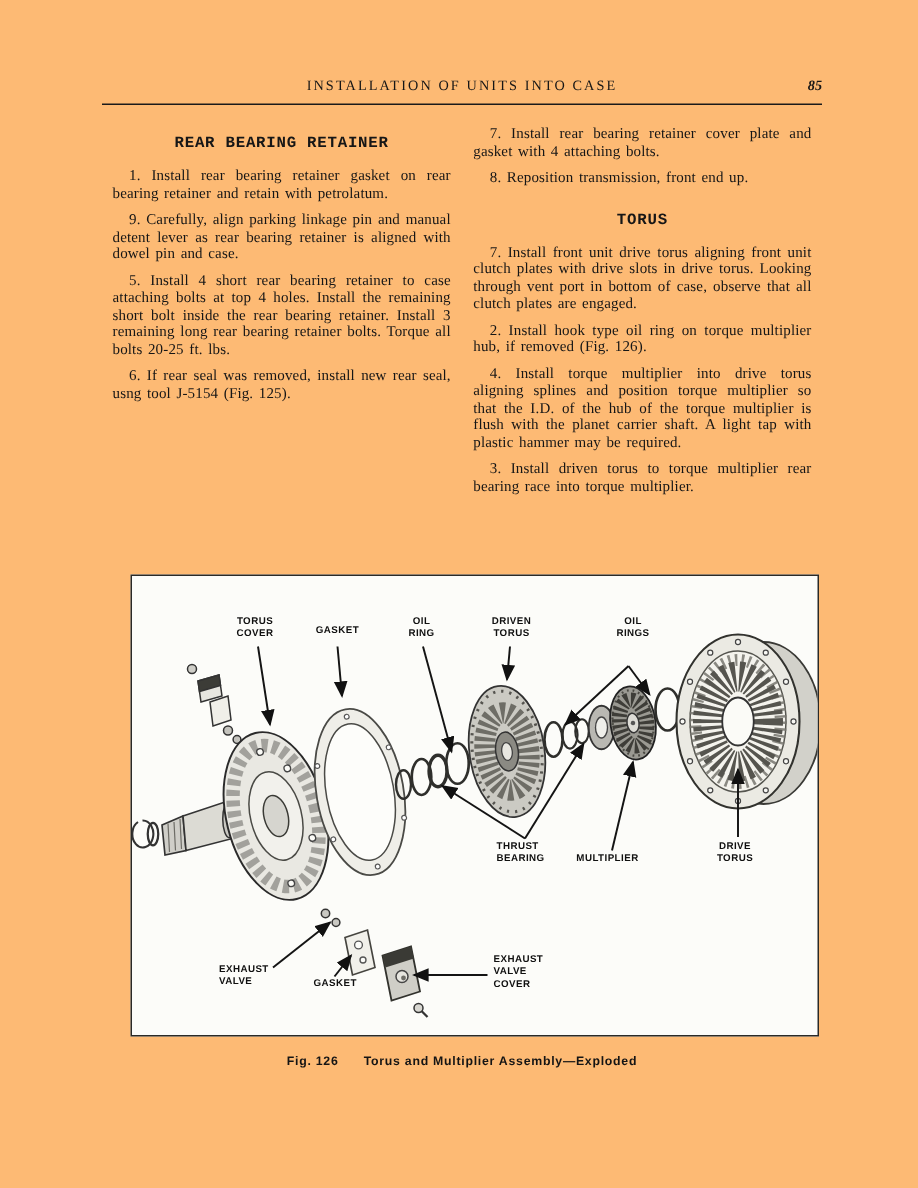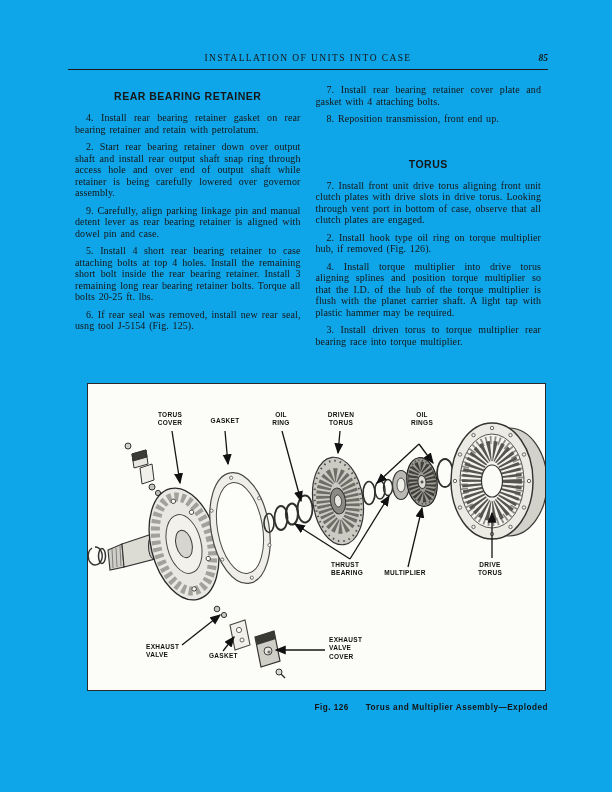--- a/index.html
+++ b/index.html
@@ -1,59 +1,58 @@
 <!DOCTYPE html>
 <html><head>
 <meta charset="utf-8">
 <style>
   html,body{margin:0;padding:0;background:#e8e8e8;}
-  .page{position:relative;width:612px;height:792px;background:#0ea5e9;overflow:hidden;
+  .page{position:relative;width:612px;height:792px;background:#fdba74;overflow:hidden;
         font-family:"Liberation Serif",serif;color:#161616;}
   
   .running-head{position:absolute;left:68px;right:64px;top:53px;height:14px;}
   .running-title{display:block;text-align:center;font-size:9.5px;letter-spacing:1.4px;
         font-family:"Liberation Serif",serif;}
   .page-number{position:absolute;right:0;top:0;font-size:9.5px;font-weight:bold;font-style:italic;}
   .head-rule{position:absolute;left:68px;right:64px;top:69px;border-top:1.6px solid #1a1a1a;}
   
   .columns{position:absolute;left:75px;top:84px;width:466px;display:flex;gap:15px;}
   .col{flex:1;min-width:0;}
-  .sec-head{font-family:Liberation Sans, sans-serif;font-weight:bold;font-size:10.5px;
+  .sec-head{font-family:Liberation Mono, monospace;font-weight:bold;font-size:10.5px;
         letter-spacing:0.5px;text-align:center;margin:6px 0 10px;}
-  .sec-head.torus{margin-top:33px;}
+  .sec-head.torus{margin-top:16px;}
   .col p{font-size:10px;line-height:11.5px;text-align:justify;text-indent:11px;
         margin:0 0 6px;word-spacing:1.1px;letter-spacing:0.1px;}
   
   .figure-box{position:absolute;left:87px;top:383px;width:457px;height:306px;
         border:1.1px solid #2a2a28;background:#fcfcf9;}
   .figure-box svg{position:absolute;left:0;top:0;}
   .fig-label{position:absolute;font-family:"Liberation Sans",sans-serif;font-weight:bold;
         font-size:6.5px;line-height:1.3;letter-spacing:0.3px;white-space:pre-line;color:#101010;}
   .ctr{text-align:center;}
-  .figure-caption{position:absolute;left:68px;right:64px;top:703px;text-align:right;
+  .figure-caption{position:absolute;left:68px;right:64px;top:703px;text-align:center;
         font-family:"Liberation Sans",sans-serif;font-weight:bold;font-size:8.2px;
         letter-spacing:0.5px;color:#141414;}
   .figure-caption .cap-title{margin-left:14px;}
 </style>
 </head>
 <body>
 
 <div class="page">
 
   <div class="running-head">
     <span class="running-title">INSTALLATION OF UNITS INTO CASE</span>
     <span class="page-number">85</span>
   </div>
   <div class="head-rule"></div>
 
   <div class="columns">
     <div class="col">
       <div class="sec-head">REAR BEARING RETAINER</div>
-      <p>4. Install rear bearing retainer gasket on rear bearing retainer and retain with petrolatum.</p>
-      <p>2. Start rear bearing retainer down over output shaft and install rear output shaft snap ring through access hole and over end of output shaft while retainer is being carefully lowered over governor assembly.</p>
+      <p>1. Install rear bearing retainer gasket on rear bearing retainer and retain with petrolatum.</p>
       <p>9. Carefully, align parking linkage pin and manual detent lever as rear bearing retainer is aligned with dowel pin and case.</p>
       <p>5. Install 4 short rear bearing retainer to case attaching bolts at top 4 holes. Install the remaining short bolt inside the rear bearing retainer. Install 3 remaining long rear bearing retainer bolts. Torque all bolts 20-25 ft. lbs.</p>
       <p>6. If rear seal was removed, install new rear seal, usng tool J-5154 (Fig. 125).</p>
     </div>
     <div class="col">
       <p>7. Install rear bearing retainer cover plate and gasket with 4 attaching bolts.</p>
       <p>8. Reposition transmission, front end up.</p>
       <div class="sec-head torus">TORUS</div>
       <p>7. Install front unit drive torus aligning front unit clutch plates with drive slots in drive torus. Looking through vent port in bottom of case, observe that all clutch plates are engaged.</p>
       <p>2. Install hook type oil ring on torque multiplier hub, if removed (Fig. 126).</p>

